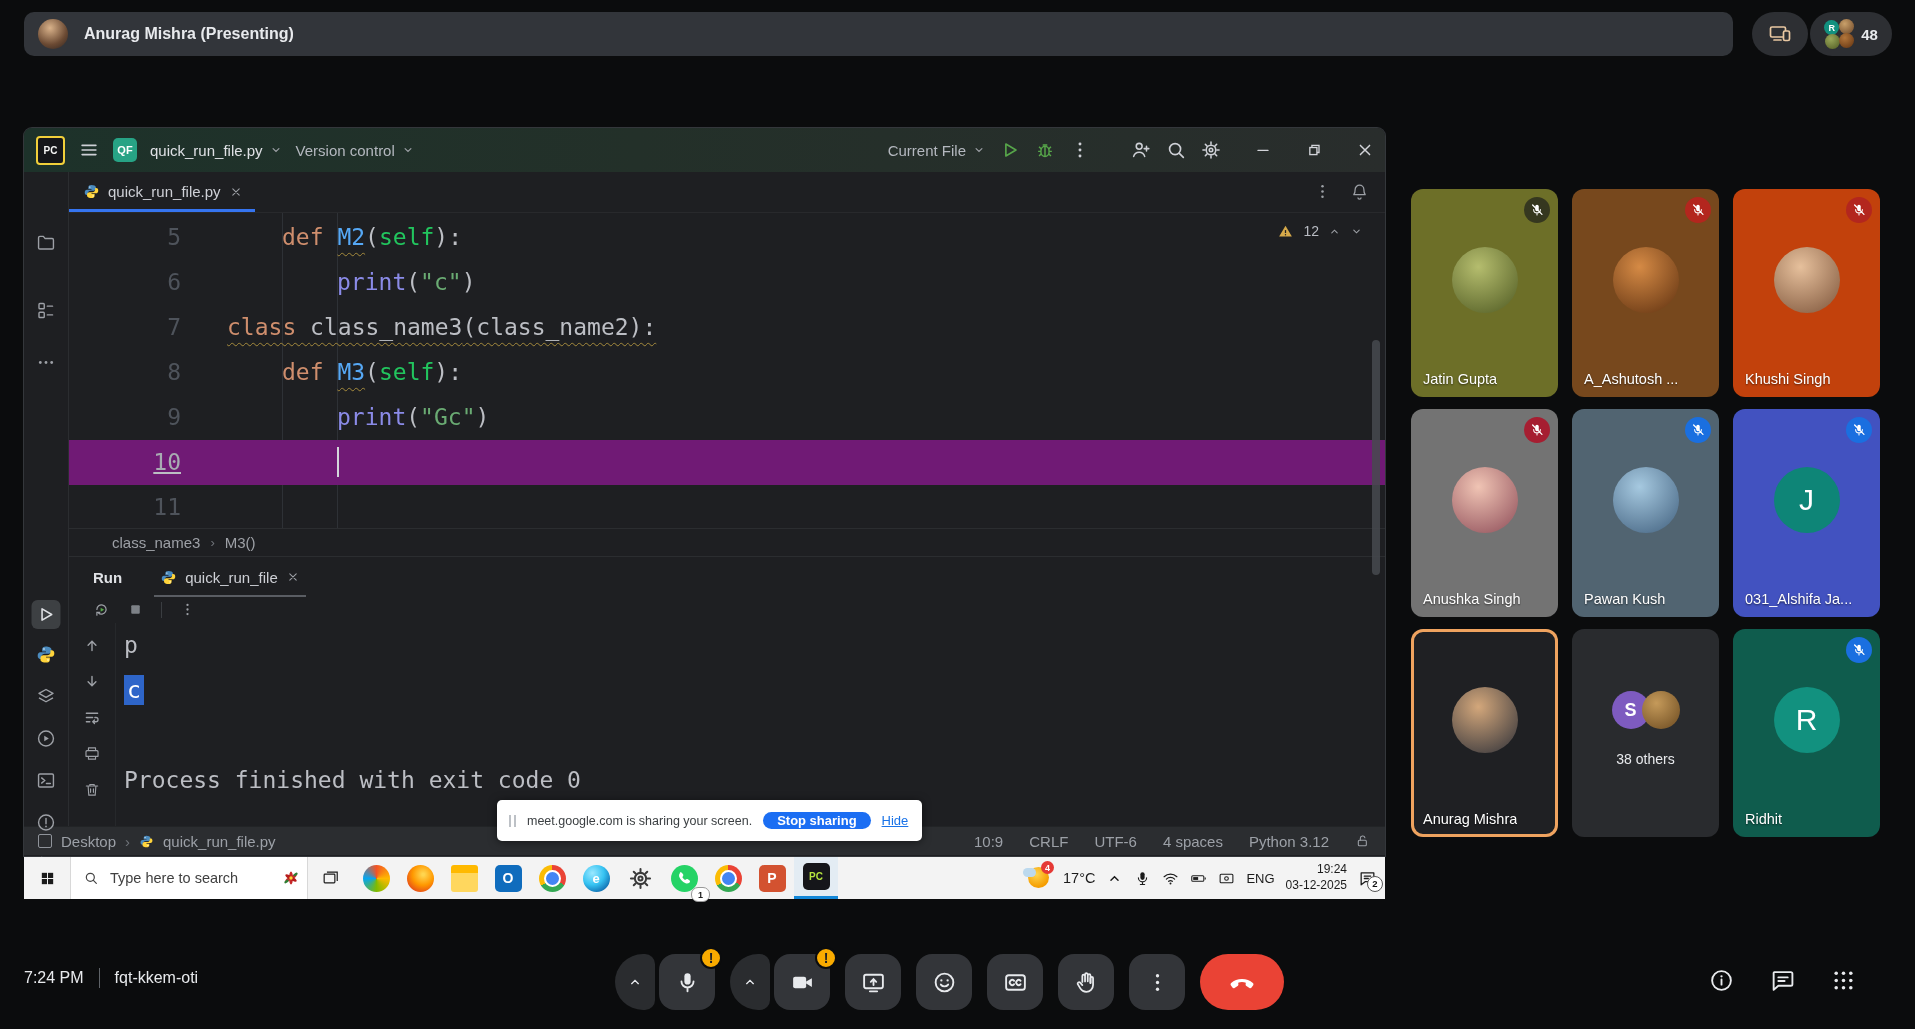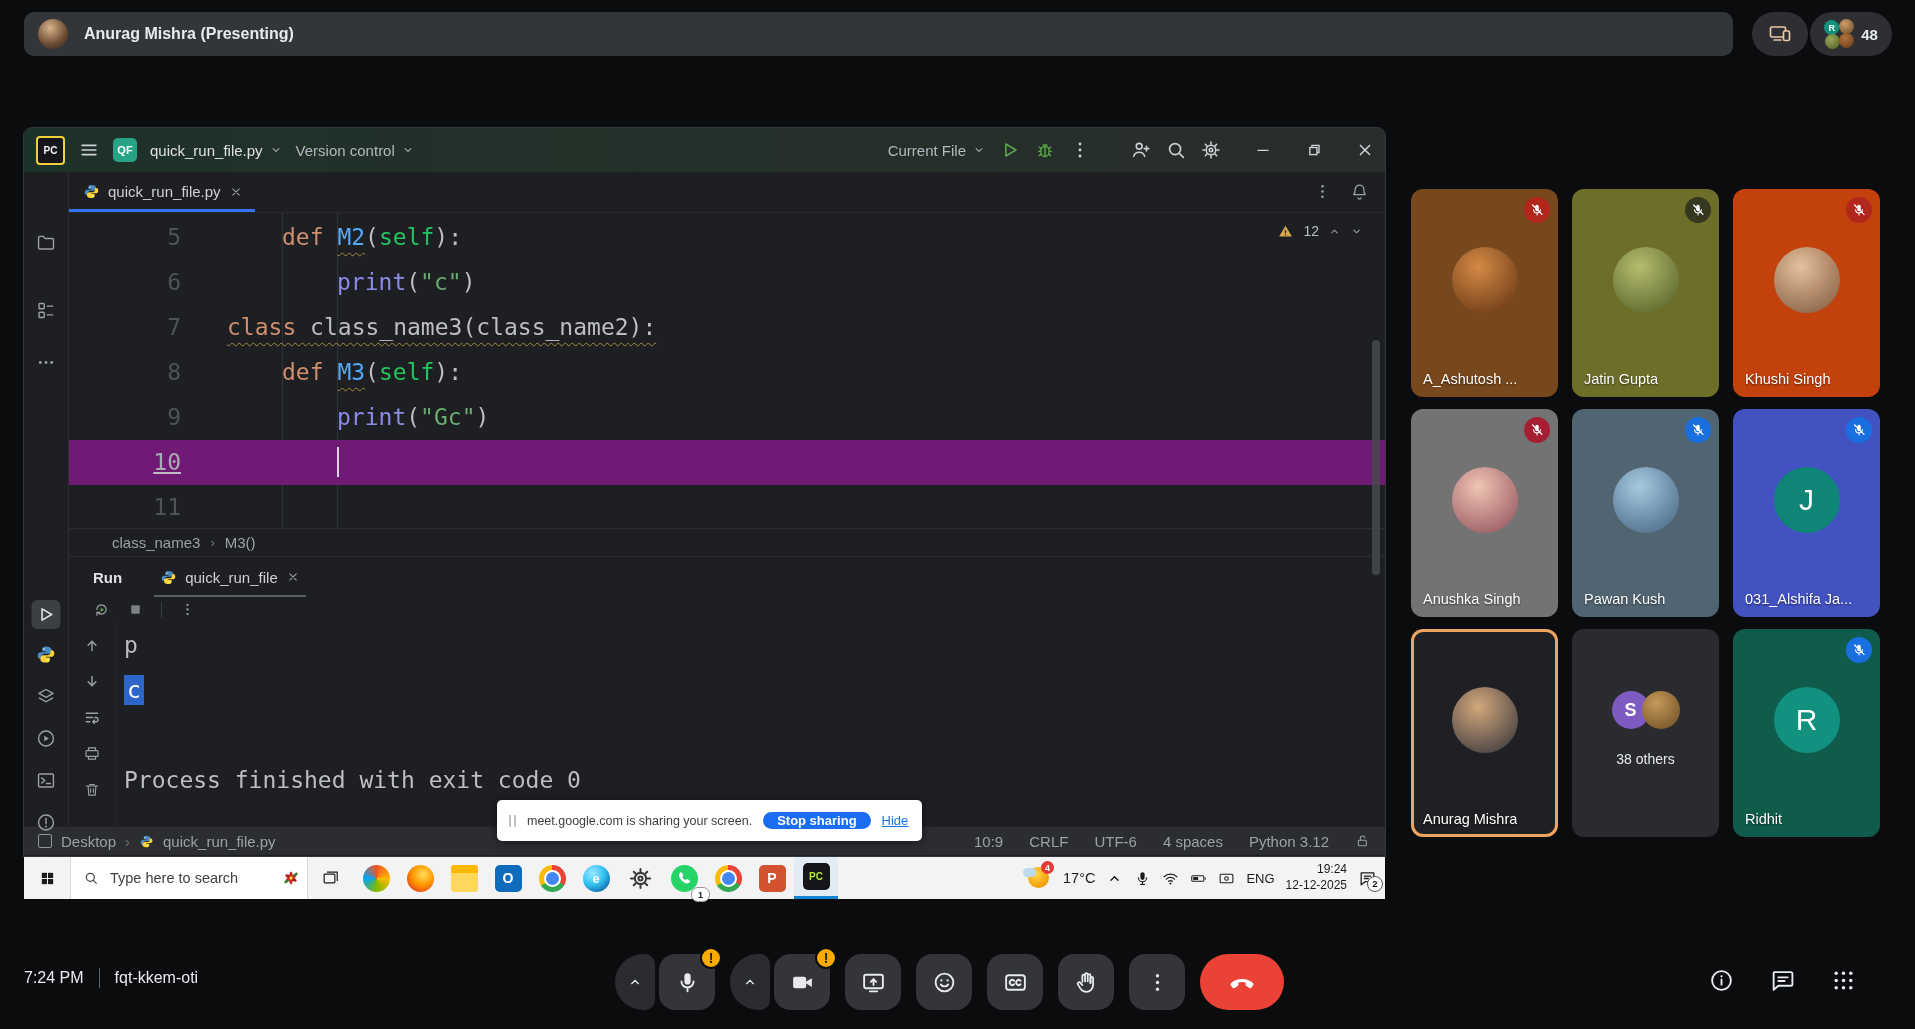--- a/index.html
+++ b/index.html
@@ -714,50 +714,50 @@
         </span>
         <span class="icon ">
           <svg viewBox="0 0 24 24" fill="none" stroke="currentColor" stroke-width="1.5">
             <rect x="3" y="6" width="18" height="12" rx="1.5"></rect>
             <circle cx="12" cy="12" r="2.6"></circle>
           </svg>
         </span>
         <span class="tray-lang">ENG</span>
         <span class="tray-time">
           <div>19:24</div>
-          <div>12-12-2025</div>
+          <div>03-12-2025</div>
         </span>
         <span class="notif-wrap icon" style="width: 19px; height: 19px;">
           <svg viewBox="0 0 24 24" fill="none" stroke="currentColor" stroke-width="1.6" stroke-linejoin="round">
             <path d="M4 5h16v11H9l-5 4z"></path>
             <path d="M8 9h8M8 12h5" stroke-linecap="round"></path>
           </svg>
           <span class="notif-badge">2</span>
         </span>
       </div>
   </div>
 
   <div class="tiles-grid" id="tiles">
+      <div class="tile" style="background: rgb(109, 111, 40);">
+        <div class="tile-avatar" style="background: radial-gradient(circle at 40% 30%, rgb(181, 189, 110), rgb(79, 90, 34));"></div>
+        <div class="tile-name">Jatin Gupta</div>
+        <div class="mute-badge" style="background: rgba(35, 36, 28, 0.75);">
+          <span class="icon ">
+            <svg viewBox="0 0 24 24">
+              <path d="M12 3a3 3 0 0 1 3 3v5a3 3 0 0 1-6 0V6a3 3 0 0 1 3-3z" fill="currentColor"></path>
+              <path d="M6.2 11a5.8 5.8 0 0 0 11.6 0M12 16.8v3.7" stroke="currentColor" stroke-width="1.8" fill="none" stroke-linecap="round"></path>
+              <path d="M4.5 3.5l16 16" stroke="currentColor" stroke-width="2.2" stroke-linecap="round"></path>
+            </svg>
+          </span>
+        </div>
+      </div>
       <div class="tile" style="background: rgb(119, 72, 29);">
         <div class="tile-avatar" style="background: radial-gradient(circle at 40% 30%, rgb(213, 138, 69), rgb(95, 49, 16));"></div>
         <div class="tile-name">A_Ashutosh ...</div>
         <div class="mute-badge" style="background: rgb(179, 38, 30);">
-          <span class="icon ">
-            <svg viewBox="0 0 24 24">
-              <path d="M12 3a3 3 0 0 1 3 3v5a3 3 0 0 1-6 0V6a3 3 0 0 1 3-3z" fill="currentColor"></path>
-              <path d="M6.2 11a5.8 5.8 0 0 0 11.6 0M12 16.8v3.7" stroke="currentColor" stroke-width="1.8" fill="none" stroke-linecap="round"></path>
-              <path d="M4.5 3.5l16 16" stroke="currentColor" stroke-width="2.2" stroke-linecap="round"></path>
-            </svg>
-          </span>
-        </div>
-      </div>
-      <div class="tile" style="background: rgb(109, 111, 40);">
-        <div class="tile-avatar" style="background: radial-gradient(circle at 40% 30%, rgb(181, 189, 110), rgb(79, 90, 34));"></div>
-        <div class="tile-name">Jatin Gupta</div>
-        <div class="mute-badge" style="background: rgba(35, 36, 28, 0.75);">
           <span class="icon ">
             <svg viewBox="0 0 24 24">
               <path d="M12 3a3 3 0 0 1 3 3v5a3 3 0 0 1-6 0V6a3 3 0 0 1 3-3z" fill="currentColor"></path>
               <path d="M6.2 11a5.8 5.8 0 0 0 11.6 0M12 16.8v3.7" stroke="currentColor" stroke-width="1.8" fill="none" stroke-linecap="round"></path>
               <path d="M4.5 3.5l16 16" stroke="currentColor" stroke-width="2.2" stroke-linecap="round"></path>
             </svg>
           </span>
         </div>
       </div>
       <div class="tile" style="background: #c2410c;">

